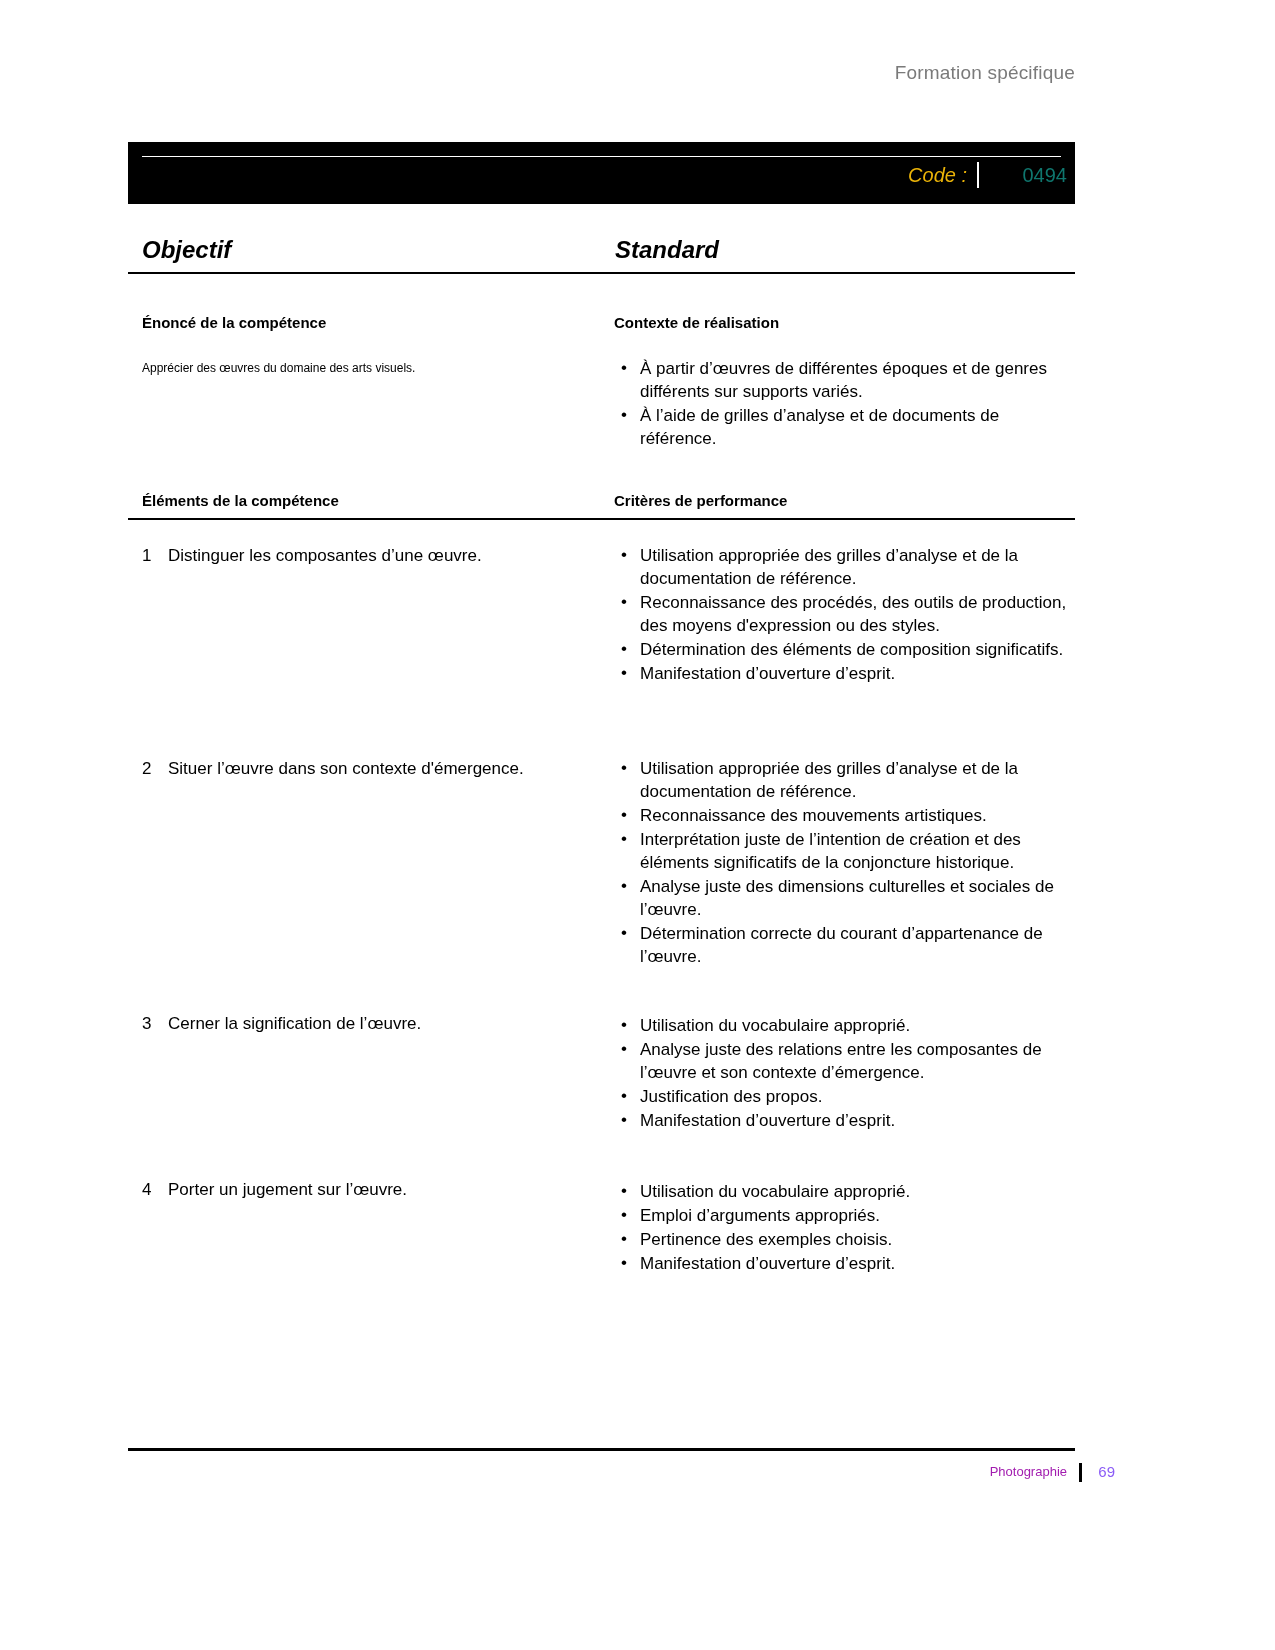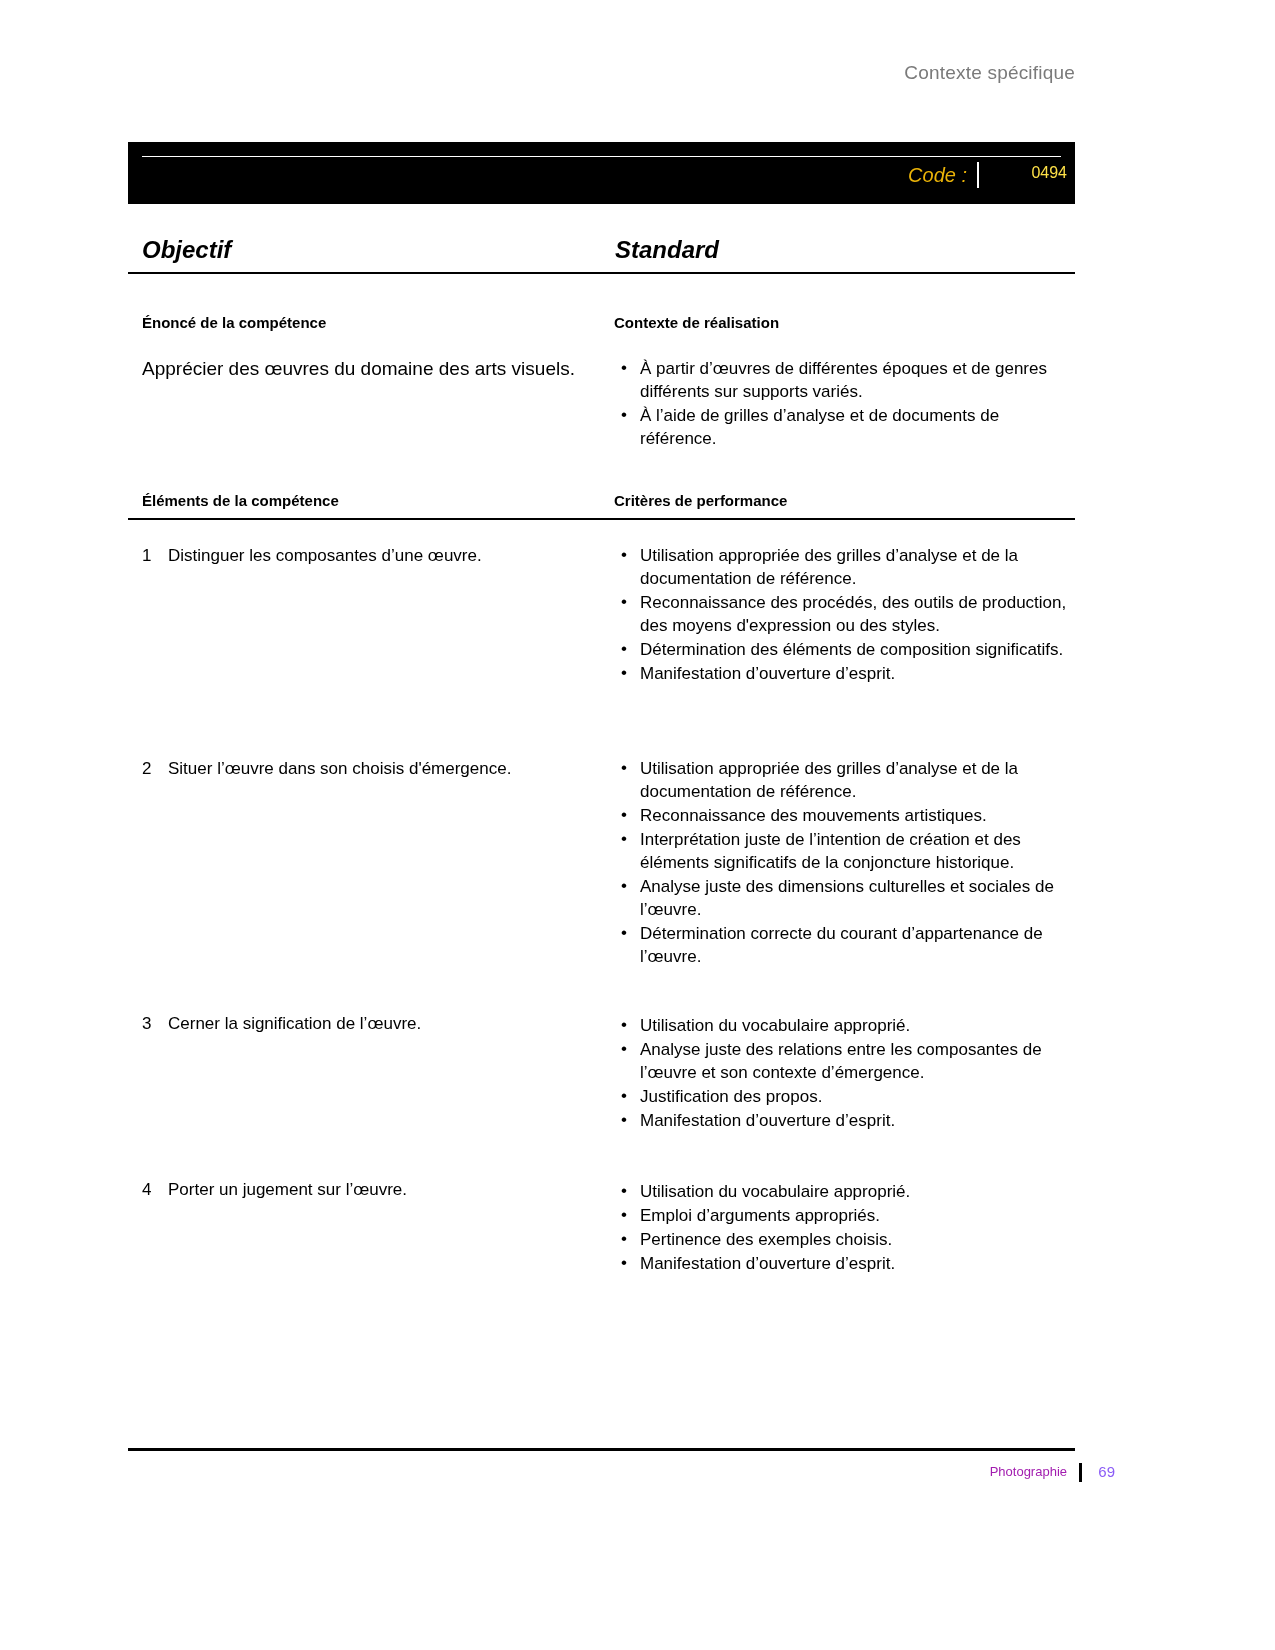--- a/index.html
+++ b/index.html
@@ -61,22 +61,22 @@
     right: 96px;
     top: 20px;
     width: 2px;
     height: 26px;
     background: #ffffff;
   }
   .code-value {
     position: absolute;
     right: 8px;
     top: 22px;
-    color: #fde047;
-    font-size: 16px;
+    color: #0f766e;
+    font-size: 20px;
   }
 
   
   .titles {
     position: absolute;
     left: 128px;
     top: 236px;
     width: 947px;
   }
   .titles .t {
@@ -102,21 +102,21 @@
     font-size: 15px;
   }
   .sec1-left  { left: 142px; top: 314px; }
   .sec1-right { left: 614px; top: 314px; }
 
   .sec1-left-body {
     position: absolute;
     left: 142px;
     top: 357px;
     width: 455px;
-    font-size: 19px;
+    font-size: 12px;
     line-height: 23px;
   }
   .sec1-right-body {
     position: absolute;
     left: 614px;
     top: 357px;
     width: 455px;
     font-size: 17px;
     line-height: 23px;
   }
@@ -217,21 +217,21 @@
     top: 1463px;
     font-size: 15px;
     color: #8b5cf6;
   }
 </style>
 </head>
 <body>
 
 <div class="page">
 
-  <div class="header-right">Contexte spécifique</div>
+  <div class="header-right">Formation spécifique</div>
 
   <div class="code-bar">
     <div class="rule"></div>
     <div class="code-label">Code :</div>
     <div class="code-sep"></div>
     <div class="code-value">0494</div>
   </div>
 
   <div class="titles">
     <div class="t t-objectif">Objectif</div>
@@ -268,21 +268,21 @@
           <li>Reconnaissance des procédés, des outils de production, des moyens d'expression ou des styles.</li>
           <li>Détermination des éléments de composition significatifs.</li>
           <li>Manifestation d’ouverture d’esprit.</li>
         </ul>
       </div>
     </div>
 
     <div class="row" style="height:255px;">
       <div class="row-left" style="top:10px;">
         <span class="row-num">2</span>
-        <span class="row-text">Situer l’œuvre dans son choisis d'émergence.</span>
+        <span class="row-text">Situer l’œuvre dans son contexte d'émergence.</span>
       </div>
       <div class="row-right" style="top:10px;">
         <ul class="bullets">
           <li>Utilisation appropriée des grilles d’analyse et de la documentation de référence.</li>
           <li>Reconnaissance des mouvements artistiques.</li>
           <li>Interprétation juste de l’intention de création et des éléments significatifs de la conjoncture historique.</li>
           <li>Analyse juste des dimensions culturelles et sociales de l’œuvre.</li>
           <li>Détermination correcte du courant d’appartenance de l’œuvre.</li>
         </ul>
       </div>

